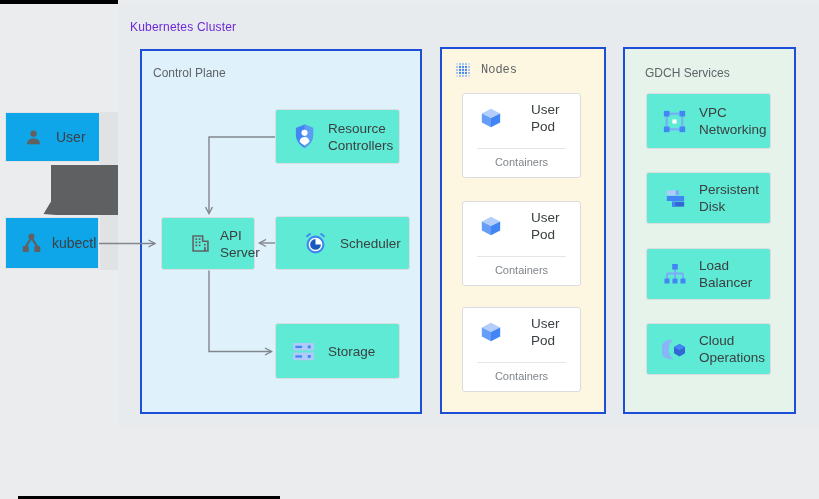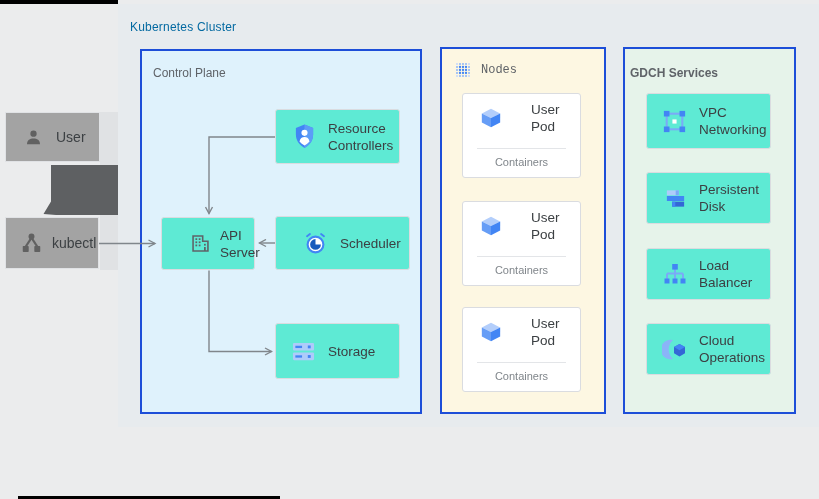--- a/index.html
+++ b/index.html
@@ -7,37 +7,37 @@
   body { font-family:"Liberation Sans", sans-serif; background:#ebeced; overflow:hidden; }
   #stage { position:relative; width:819px; height:499px; background:#ebeced; }
 
   .abs { position:absolute; }
 
   
   .black-bar { background:#000; }
 
   
   #cluster { left:118px; top:4px; width:701px; height:423px; background:#e7ebee; }
-  .zone-label { font-size:12px; color:#0369a1; letter-spacing:.2px; white-space:nowrap; }
+  .zone-label { font-size:12px; color:#6d28d9; letter-spacing:.2px; white-space:nowrap; }
 
   
   .panel { border:2px solid #1d4ed8; border-radius:0; }
   #control-plane { left:140px; top:49px; width:282px; height:365px; background:#dff2fc; }
   #nodes-panel   { left:440px; top:47px; width:166px; height:367px; background:#fdf7e2; }
   #gdch-panel    { left:623px; top:47px; width:173px; height:367px; background:#e6f3ea; }
 
   .panel-label { position:absolute; font-size:12px; color:#5f6368; }
 
   
   .card { position:absolute; background:#5eead4; border:1px solid #dadce0; border-radius:3px;
           display:flex; align-items:center; }
   .card-label { font-size:13.5px; color:#3c4043; line-height:17px; }
 
   
-  .ext-box { position:absolute; background:#a3a3a3; border:1px solid #e0e2e5; display:flex;
+  .ext-box { position:absolute; background:#0ea5e9; border:1px solid #e0e2e5; display:flex;
              align-items:center; }
   .ext-label { font-size:14px; color:#3c4043; }
   #shadow-strip { left:100px; top:112px; width:18px; height:158px; background:#e0e2e4; }
 
   
   .pod-card { position:absolute; left:462px; width:119px; height:85px; background:#fff;
               border:1px solid #dadce0; border-radius:3px; padding-top:12px; }
   .pod-row { height:24px; display:flex; align-items:center; padding-left:17px; gap:29px; }
   .pod-divider { height:1px; background:#e3e5e8; margin:18px 14px 0 14px; }
   .pod-sub { margin-top:7px; text-align:center; font-size:11px; color:#80868b; }
@@ -101,21 +101,21 @@
               <circle cx="9" cy="12" r="1.15"></circle>
               <circle cx="12" cy="12" r="1.15"></circle>
           </g>
         </svg>
       </span>
       <span class="panel-label" style="position:static;">Nodes</span>
     </div>
   </div>
 
   <div class="abs panel" id="gdch-panel">
-    <div class="panel-label" style="left:5px;top:17px;font-weight:bold;">GDCH Services</div>
+    <div class="panel-label" style="left:20px;top:17px;">GDCH Services</div>
   </div>
 
   <div class="ext-box" style="left:5px;top:112px;width:95px;height:50px;padding-left:17px;gap:12px;">
     <span>
       <svg width="21" height="21" viewBox="0 0 24 24" fill="#616161">
         <circle cx="12" cy="7.6" r="3.6"></circle>
         <path d="M4.6,19.4 C4.6,15.2 8,13.2 12,13.2 C16,13.2 19.4,15.2 19.4,19.4 L19.4,19.6 L4.6,19.6 Z"></path>
       </svg>
     </span>
     <span class="ext-label">User</span>

